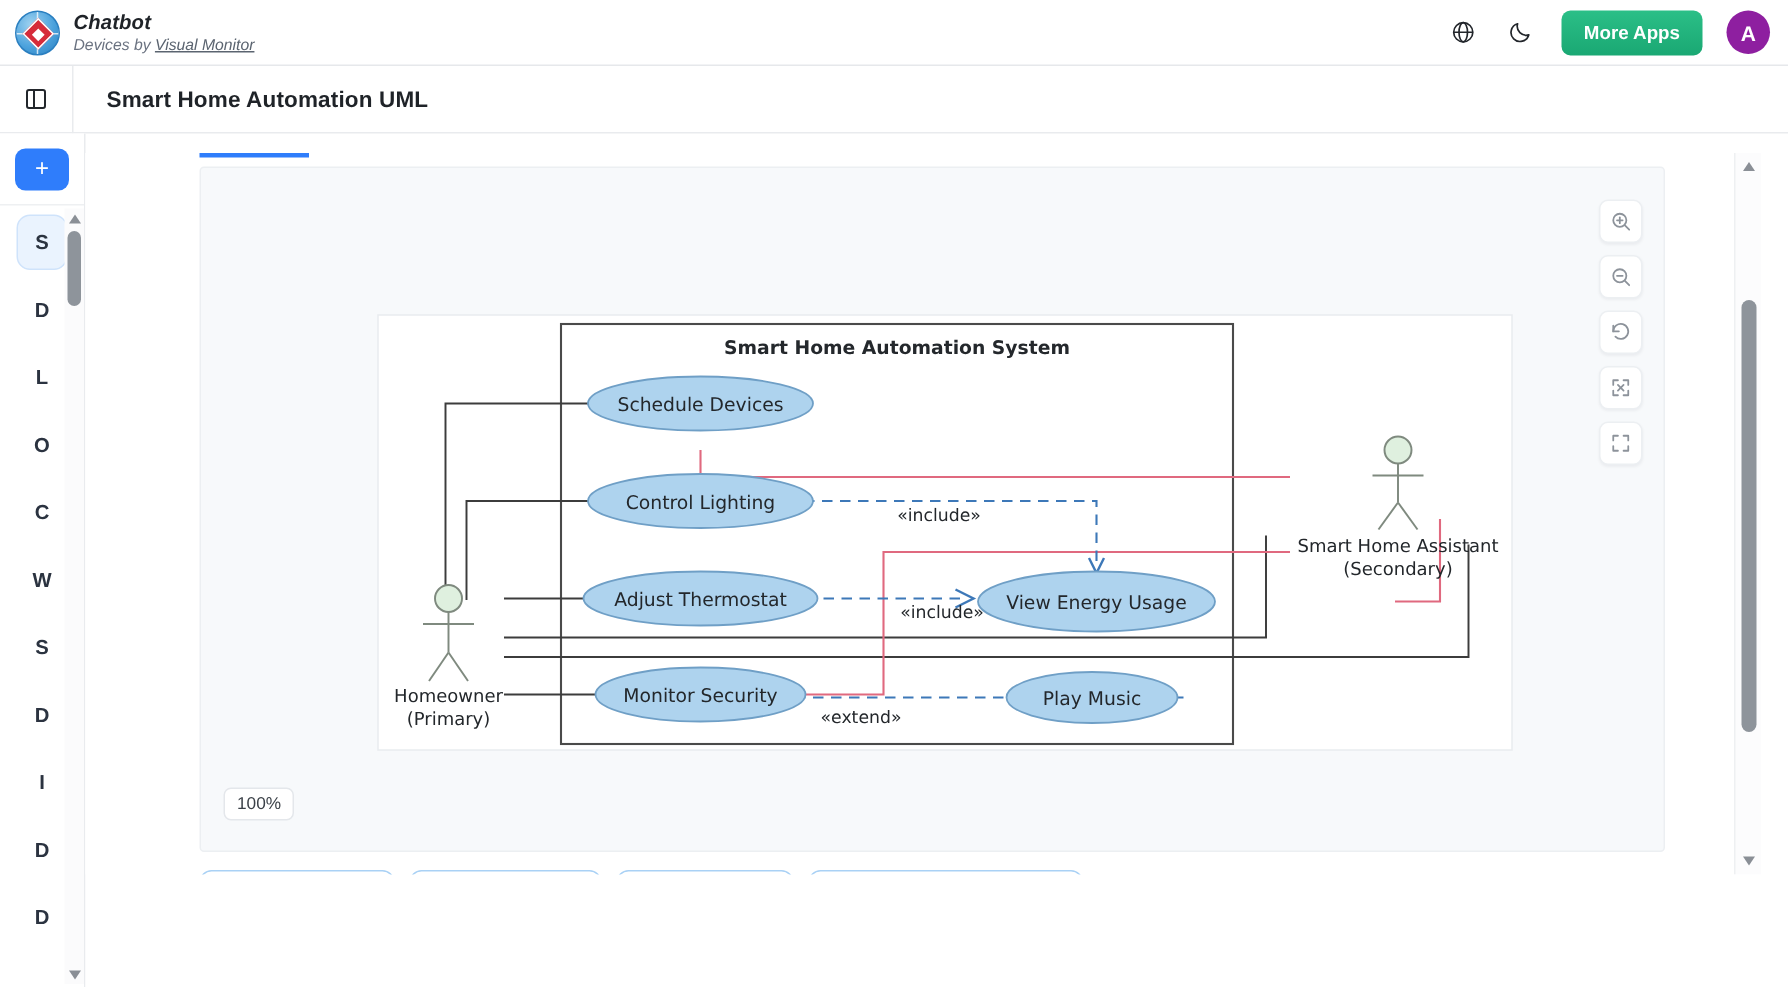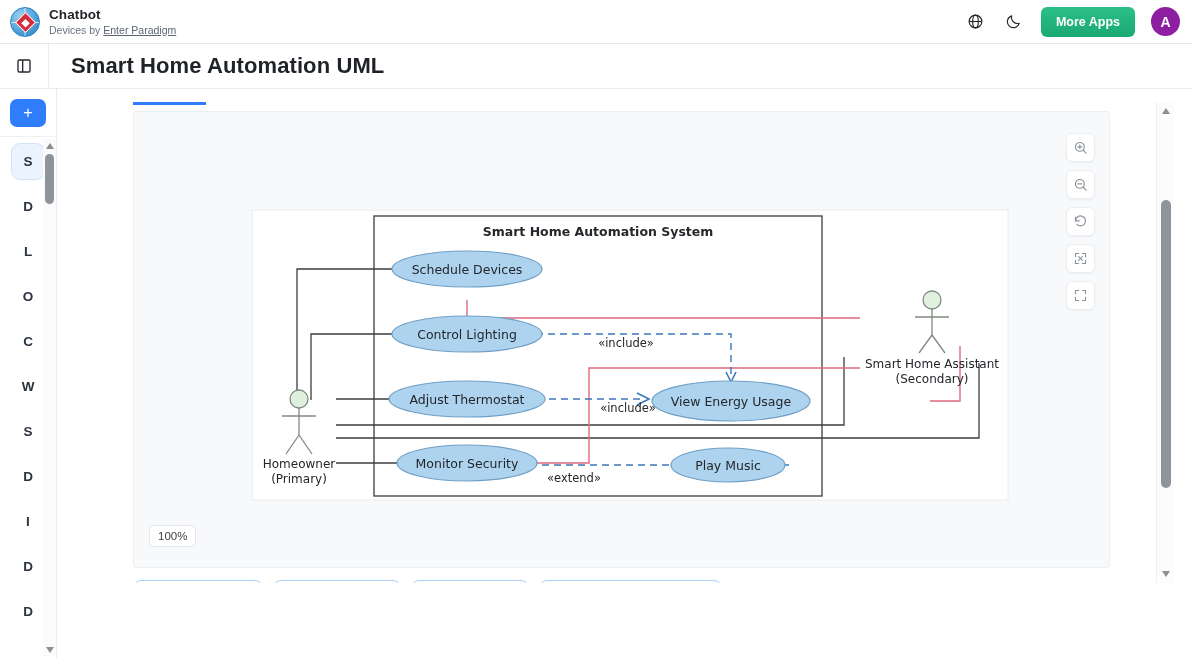--- a/index.html
+++ b/index.html
@@ -34,21 +34,21 @@
   }
   .logo-diamond {
     position: absolute; left: 7px; top: 7px; width: 15px; height: 15px;
     background: #d62b3a; border: 1.5px solid #ffffff;
     transform: rotate(45deg); z-index: 3;
   }
   .logo-diamond::after {
     content: ""; position: absolute; left: 3.5px; top: 3.5px; width: 6px; height: 6px;
     background: #ffffff;
   }
-  .brand-text { line-height: 1.15; }
+  .brand-text { line-height: 1.15; font-style: italic; }
   .brand-title { font-size: 13.5px; font-weight: 700; color: #1f2328; letter-spacing: .1px; }
   .brand-sub { font-size: 10.5px; color: #6a7280; margin-top: 1px; }
   .brand-sub a { color: #5b6470; text-decoration: underline; }
 
   .header-right {
     margin-left: auto; display: flex; align-items: center; gap: 16px; padding-right: 12px;
   }
   .hdr-icon {
     width: 22px; height: 22px; display: flex; align-items: center; justify-content: center;
     color: #22262b; cursor: pointer;
@@ -71,21 +71,21 @@
     position: absolute; top: 44px; left: 0; width: 1192px; height: 45px;
     background: #ffffff; border-bottom: 1px solid #e9ebee;
     display: flex; align-items: center;
   }
   .panel-toggle {
     width: 48px; height: 44px; display: flex; align-items: center; justify-content: center;
     cursor: pointer; color: #23272c;
   }
   .sub-divider { width: 1px; height: 45px; background: #e9ebee; }
   .page-title {
-    padding-left: 22px; font-size: 22px; font-weight: 700; color: #1f2328; letter-spacing: .1px;
+    padding-left: 22px; font-size: 15px; font-weight: 700; color: #1f2328; letter-spacing: .1px;
   }
 
   
   .left-rail {
     position: absolute; top: 89px; left: 0; width: 57px; height: 569px;
     background: #ffffff; border-right: 1px solid #e9ebee;
   }
   .new-chat-wrap { height: 48px; display: flex; align-items: center; justify-content: center;
     border-bottom: 1px solid #eef0f2; }
   .new-chat-btn {
@@ -189,21 +189,21 @@
 </head>
 <body>
 
 <div class="app-header">
   <div class="brand">
     <div class="logo-globe">
       <div class="logo-diamond"></div>
     </div>
     <div class="brand-text">
       <div class="brand-title">Chatbot</div>
-      <div class="brand-sub"><span>Devices by </span><a href="#">Enter Paradigm</a></div>
+      <div class="brand-sub"><span>Devices by </span><a href="#">Visual Monitor</a></div>
     </div>
   </div>
 
   <div class="header-right">
     <div class="hdr-icon">
       <svg width="17" height="17" viewBox="0 0 24 24" fill="none" stroke="currentColor" stroke-width="1.6">
         <circle cx="12" cy="12" r="9"></circle>
           <line x1="3" y1="12" x2="21" y2="12"></line>
         <ellipse cx="12" cy="12" rx="4" ry="9"></ellipse>
       </svg>

